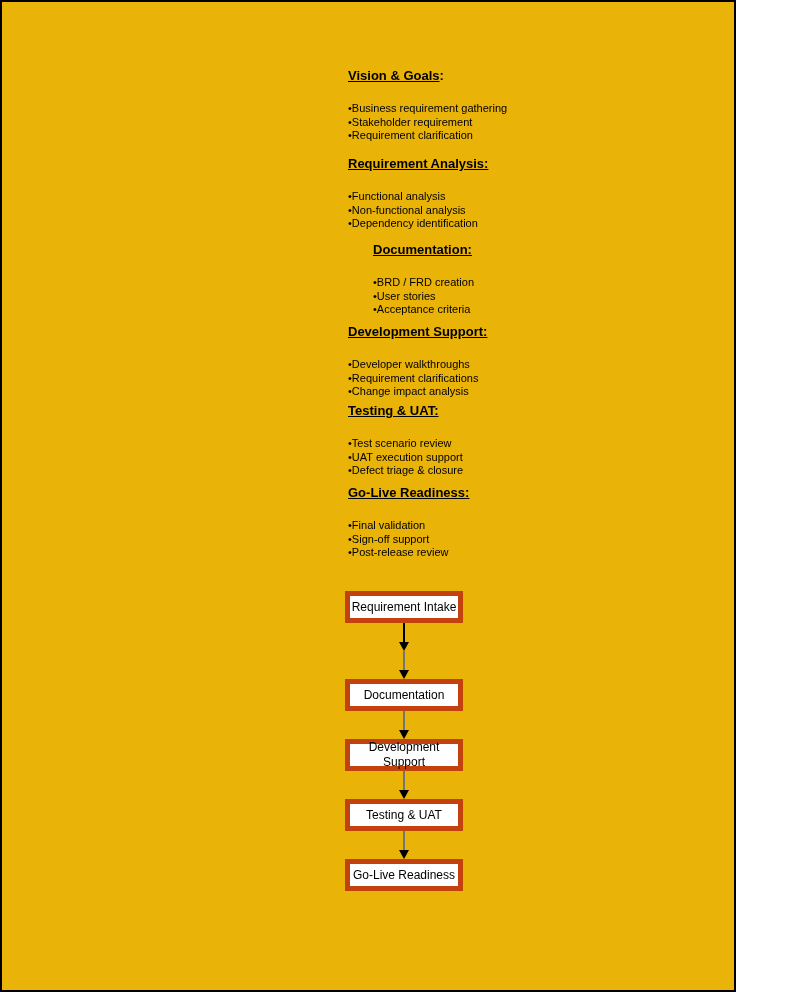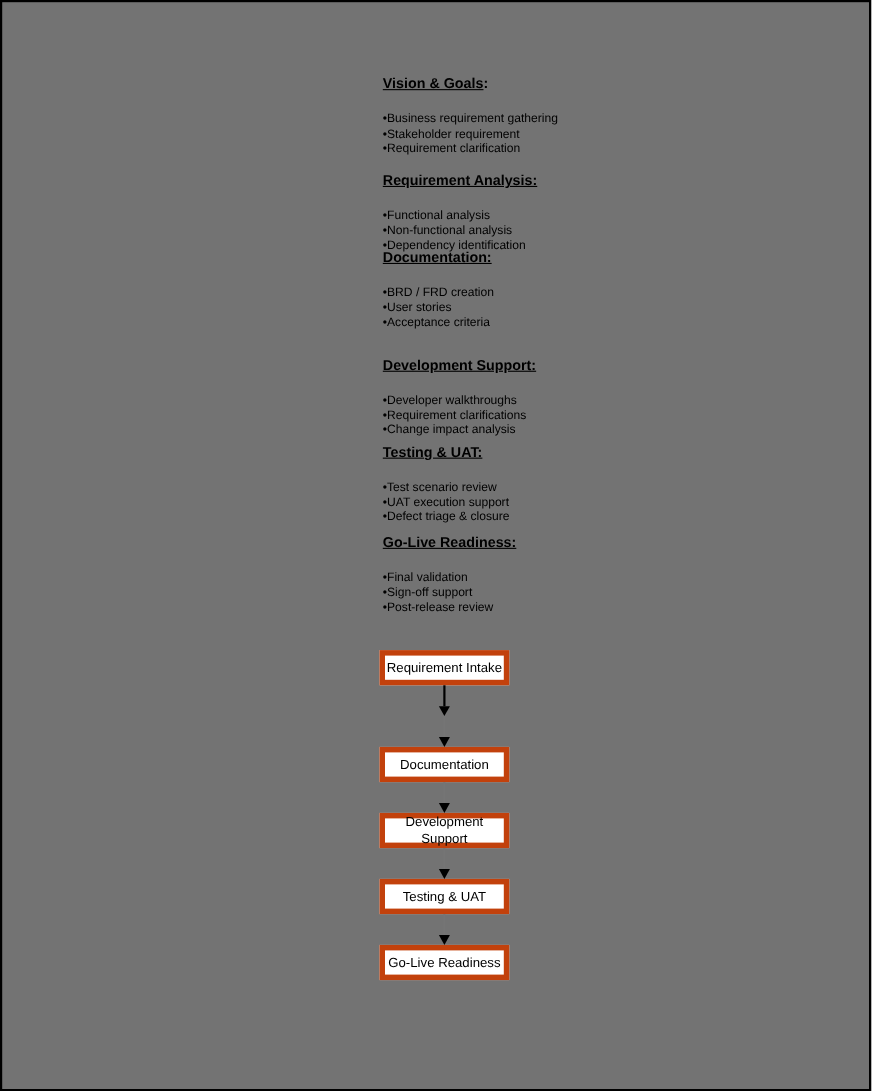--- a/index.html
+++ b/index.html
@@ -1,32 +1,32 @@
 <!DOCTYPE html>
 <html><head>
 <meta charset="utf-8">
 <style>
   html, body { margin: 0; padding: 0; background: #fff; }
   * { box-sizing: border-box; }
   .page {
     position: relative;
-    width: 792px;
+    width: 736px;
     height: 992px;
-    background: #737373;
+    background: #eab308;
     border: 2px solid #000000;
     font-family: "Liberation Sans", "DejaVu Sans", sans-serif;
     color: #000000;
     overflow: hidden;
   }
 
   
   .section { position: absolute; left: 346px; width: 240px; }
   .s0 { top: 66px; }
   .s1 { top: 154px; }
-  .s2 { top: 224px; }
+  .s2 { top: 240px; margin-left: 25px; }
   .s3 { top: 322px; }
   .s4 { top: 401px; }
   .s5 { top: 483px; }
 
   .sec-heading {
     font-size: 13px;
     font-weight: bold;
     line-height: 16px;
     white-space: nowrap;
   }

